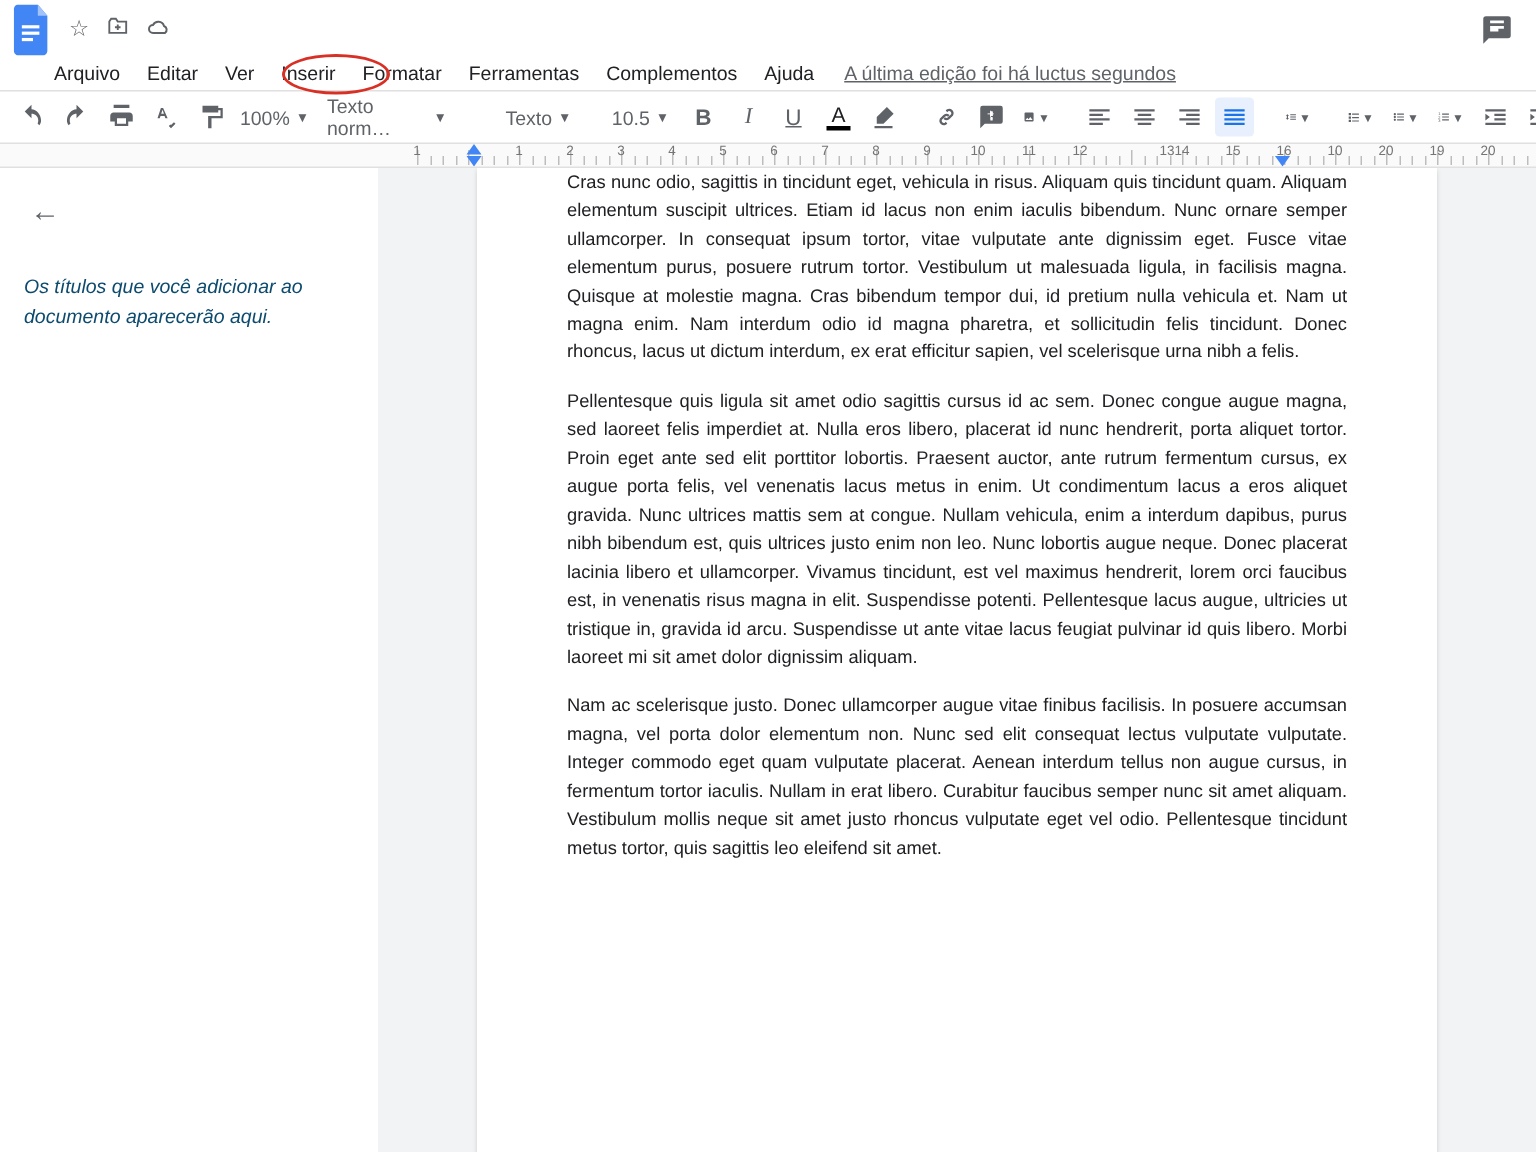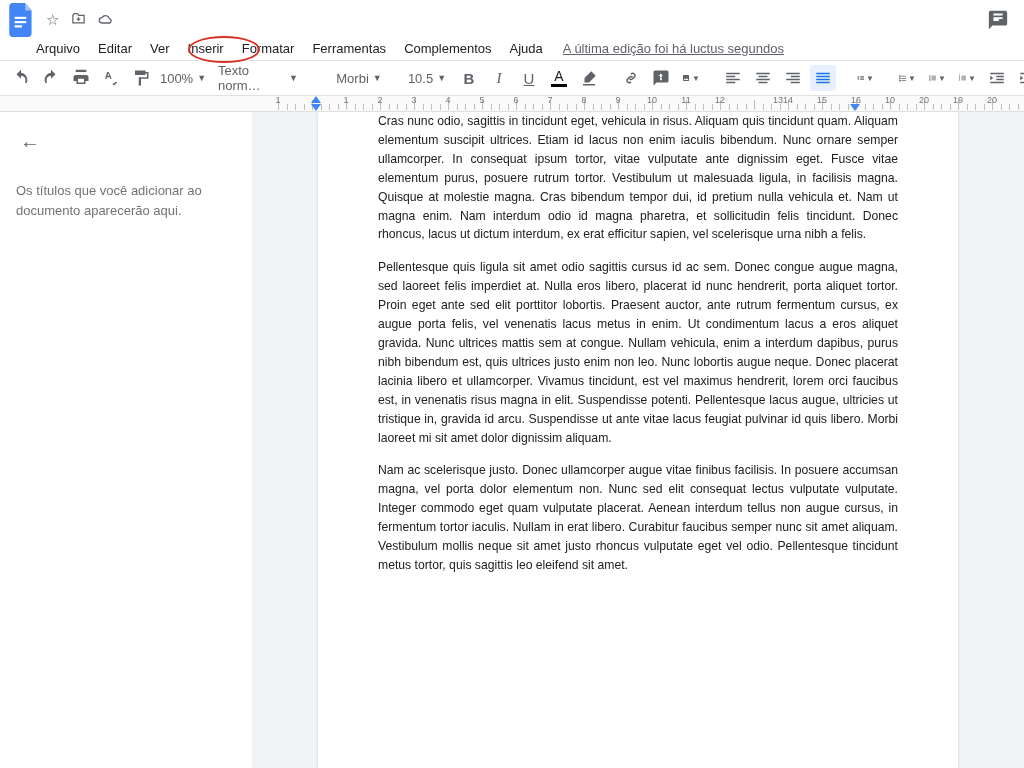--- a/index.html
+++ b/index.html
@@ -33,21 +33,21 @@
   .ruler-area { height:16px; background:#fafafa; border-bottom:1px solid #e0e0e0; position:relative; display:flex; }
   .ruler-left { width:252px; }
   .ruler { flex:1; position:relative; font-size:9px; color:#757575; overflow:hidden; }
   .ruler .tick { position:absolute; top:8px; width:1px; height:6px; background:#bdbdbd; }
   .ruler .tick.major { top:4px; height:10px; }
   .ruler .num { position:absolute; top:-1px; transform:translateX(-50%); }
   
   .main { display:flex; height:calc(768px - 36px - 24px - 36px - 16px); }
   .outline-pane { width:252px; padding:18px 16px; border-right:none; background:#fff; position:relative; }
   .back-arrow { color:#5f6368; font-size:20px; cursor:pointer; margin-bottom:28px; display:inline-block; margin-left:4px; }
-  .outline-msg { font-size:13px; color:#737373; line-height:1.5; }
+  .outline-msg { font-size:13px; color:#0c4a6e; line-height:1.5;font-style:italic; }
   .doc-canvas { flex:1; background:#f1f3f4; overflow:hidden; position:relative; }
   .page { width:640px; min-height:900px; background:#fff; margin:0 auto; box-shadow:0 1px 3px rgba(0,0,0,.15); padding:0 60px 60px 60px; }
   .para { font-size:12.2px; line-height:1.55; text-align:justify; color:#202124; margin:0 0 14px 0; font-family: Arial, sans-serif; }
 </style>
 </head>
 <body>
 
 <div class="titlebar">
   <div class="docicon">
     <svg viewBox="0 0 24 32">
@@ -123,21 +123,21 @@
       <span>100%</span>
       <span class="arrow">▼</span>
     </div>
   <div class="tsep"></div>
   <div class="tsel" style="min-width:92px">
       <span>Texto norm…</span>
       <span class="arrow">▼</span>
     </div>
   <div class="tsep"></div>
   <div class="tsel" style="min-width:78px">
-      <span>Morbi</span>
+      <span>Texto</span>
       <span class="arrow">▼</span>
     </div>
   <div class="tsep"></div>
   <div class="tsel">
       <span>10.5</span>
       <span class="arrow">▼</span>
     </div>
   <div class="tsep"></div>
   <div class="tbtn">
       <b style="font-size:15px;color:#5f6368">B</b>

